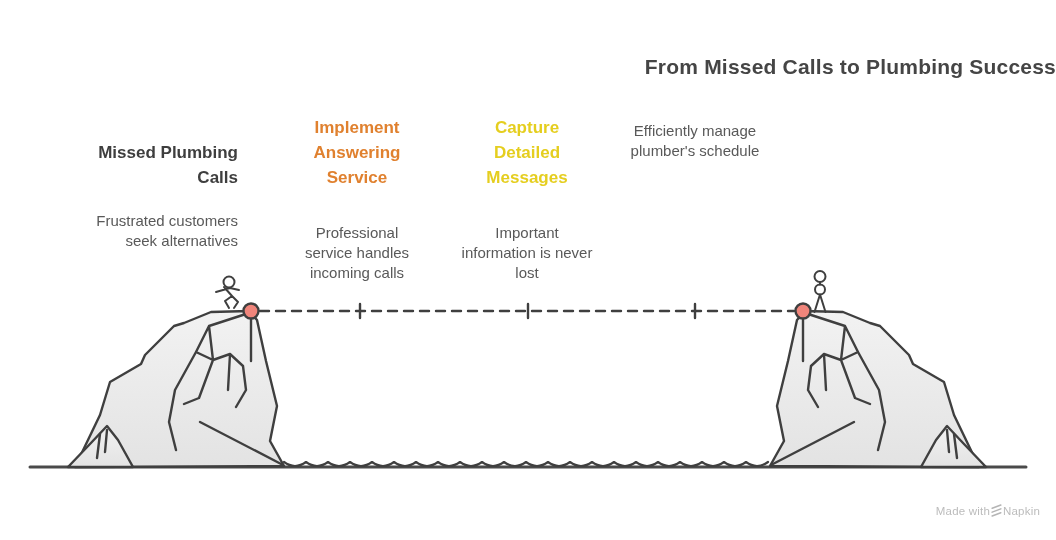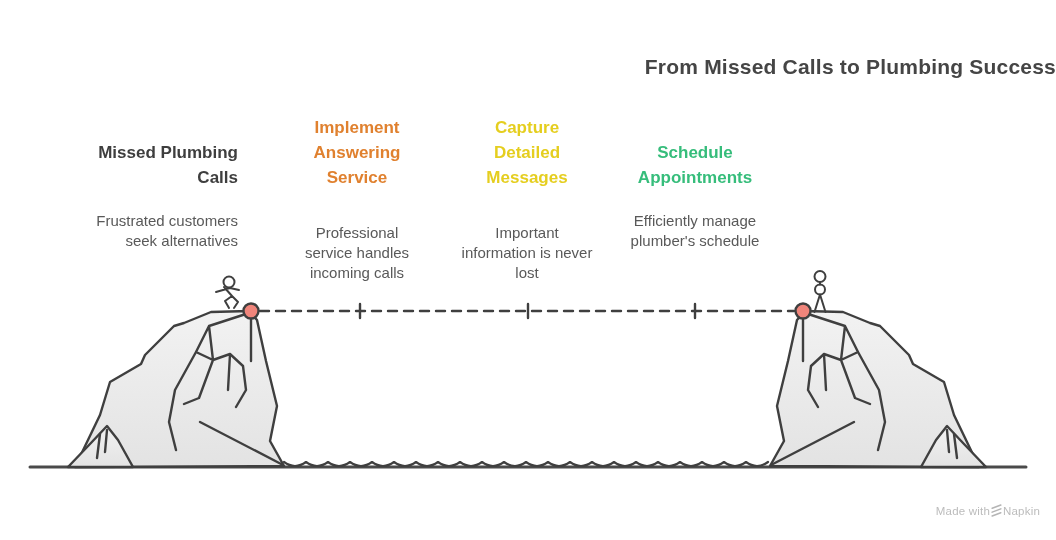--- a/index.html
+++ b/index.html
@@ -58,23 +58,20 @@
   </div>
 
   <div class="step s3">
     <div class="step-heading">
       <div class="step-heading-text" style="color: rgb(229, 206, 31);">Capture Detailed Messages</div>
     </div>
     <div class="step-desc">Important information is never lost</div>
   </div>
 
   <div class="step s4">
-    <div class="step-heading">
-      <div class="step-heading-text" style="color: rgb(54, 189, 123);">Schedule Appointments</div>
-    </div>
     <div class="step-desc">Efficiently manage plumber's schedule</div>
   </div>
 
 
   <svg class="scene" viewBox="0 0 1056 265" width="1056" height="265" fill="none" stroke-linejoin="round" stroke-linecap="round" stroke="#3f3f3f">
     <defs>
       <linearGradient id="rockgrad" x1="0" y1="0" x2="0" y2="1">
         <stop offset="0" stop-color="#f2f2f2"></stop>
         <stop offset="1" stop-color="#e3e3e3"></stop>
       </linearGradient>

